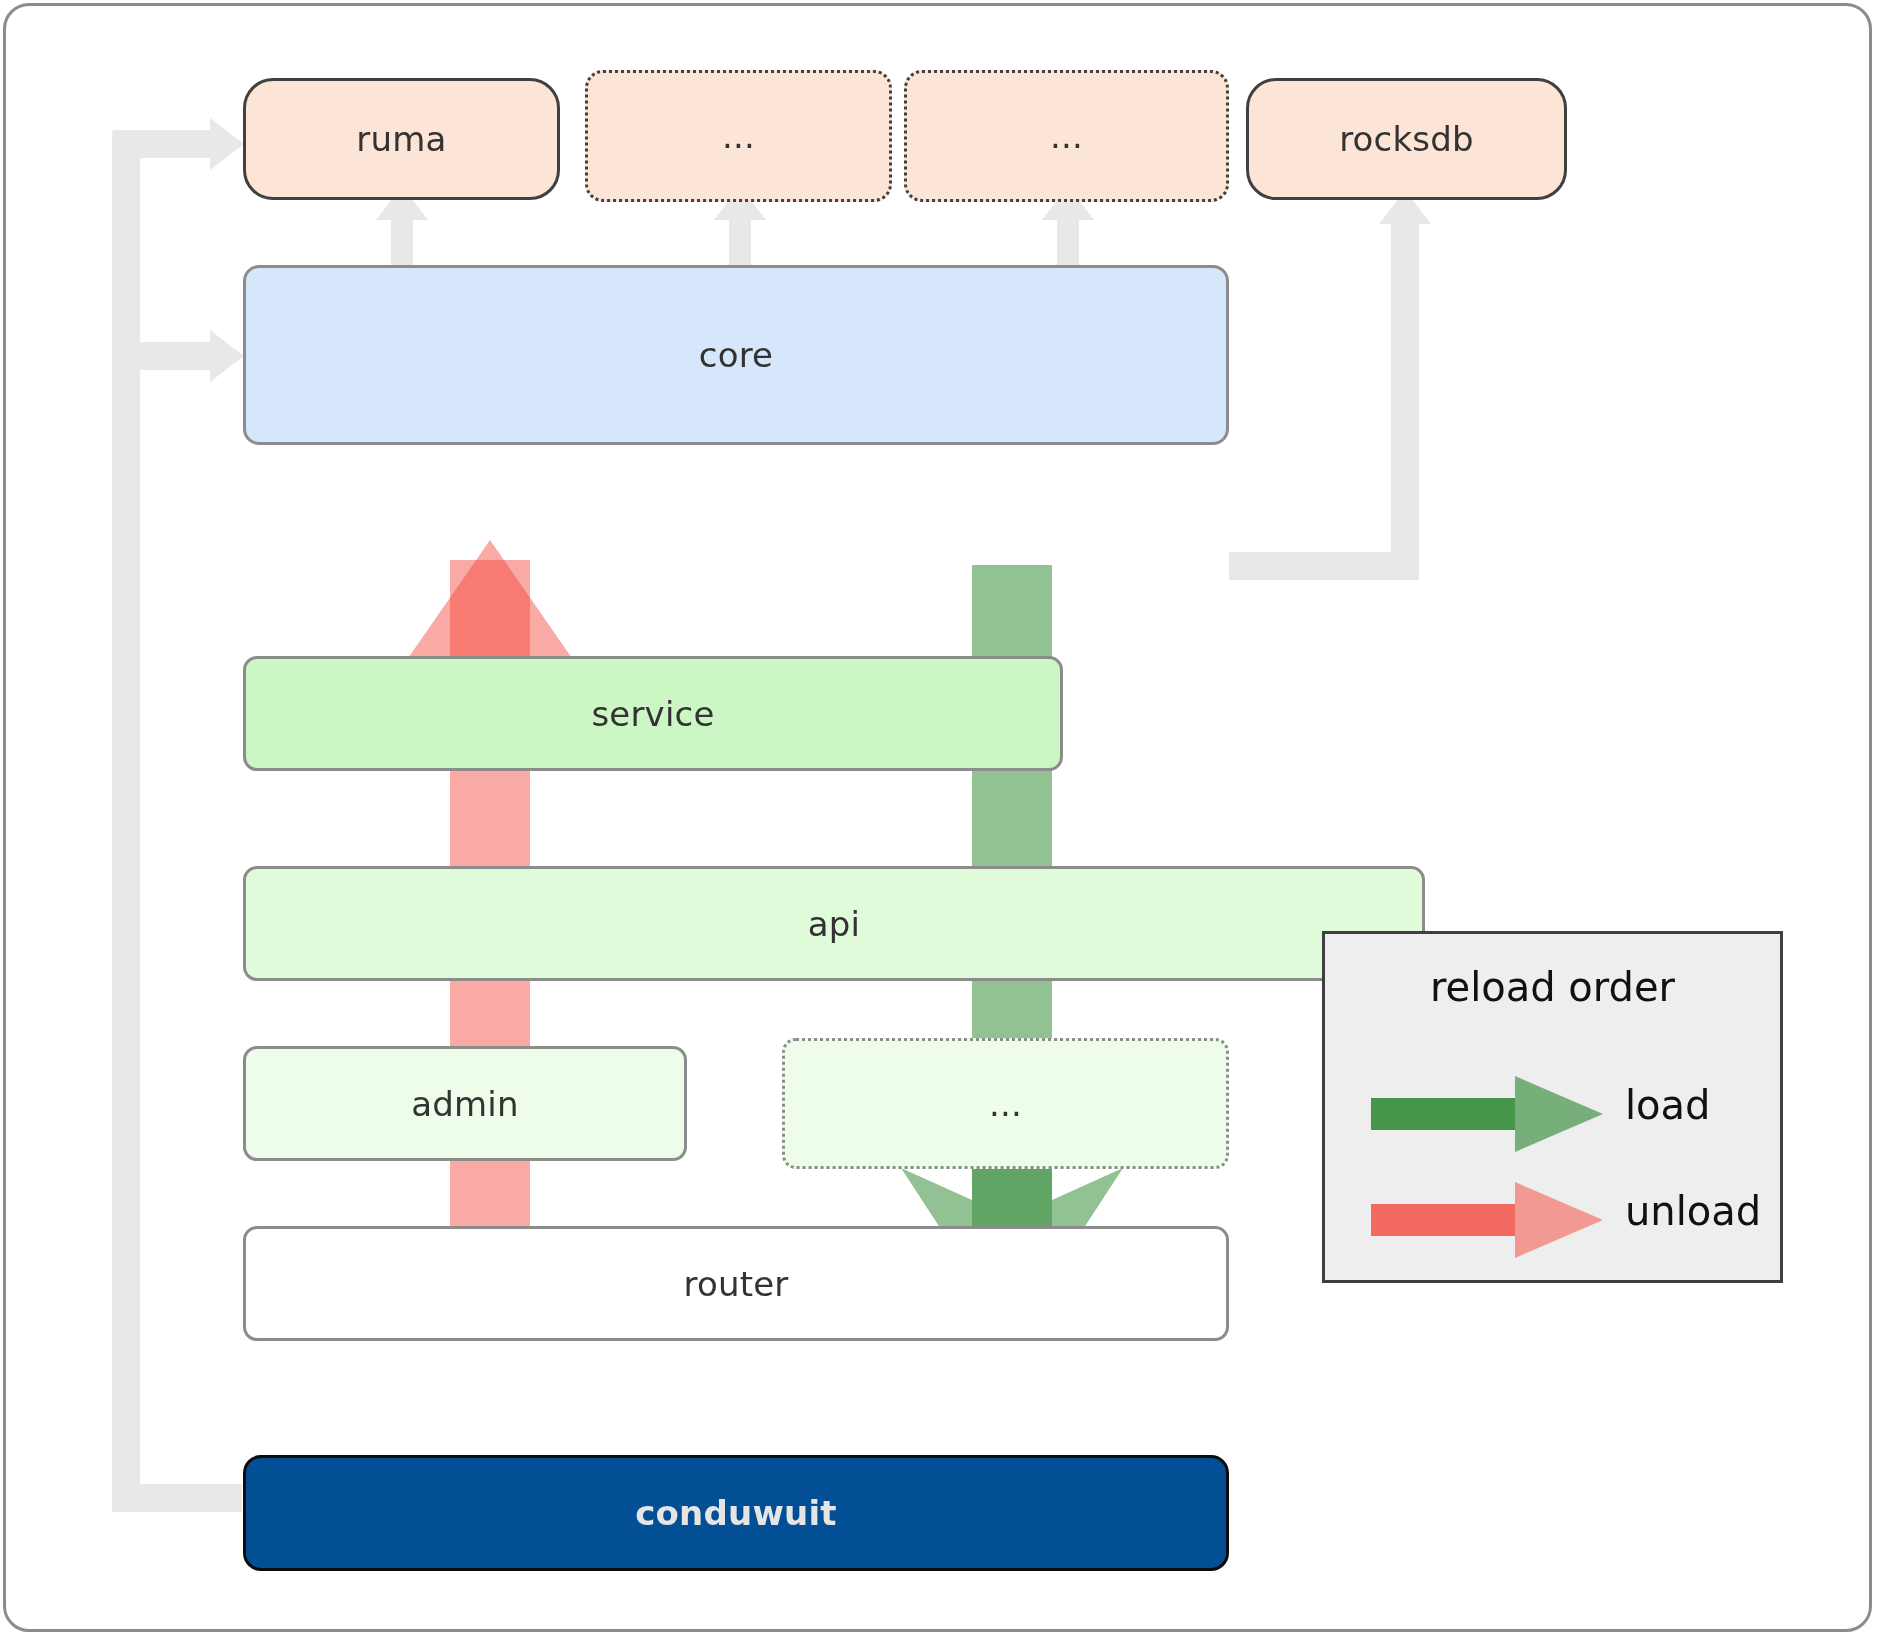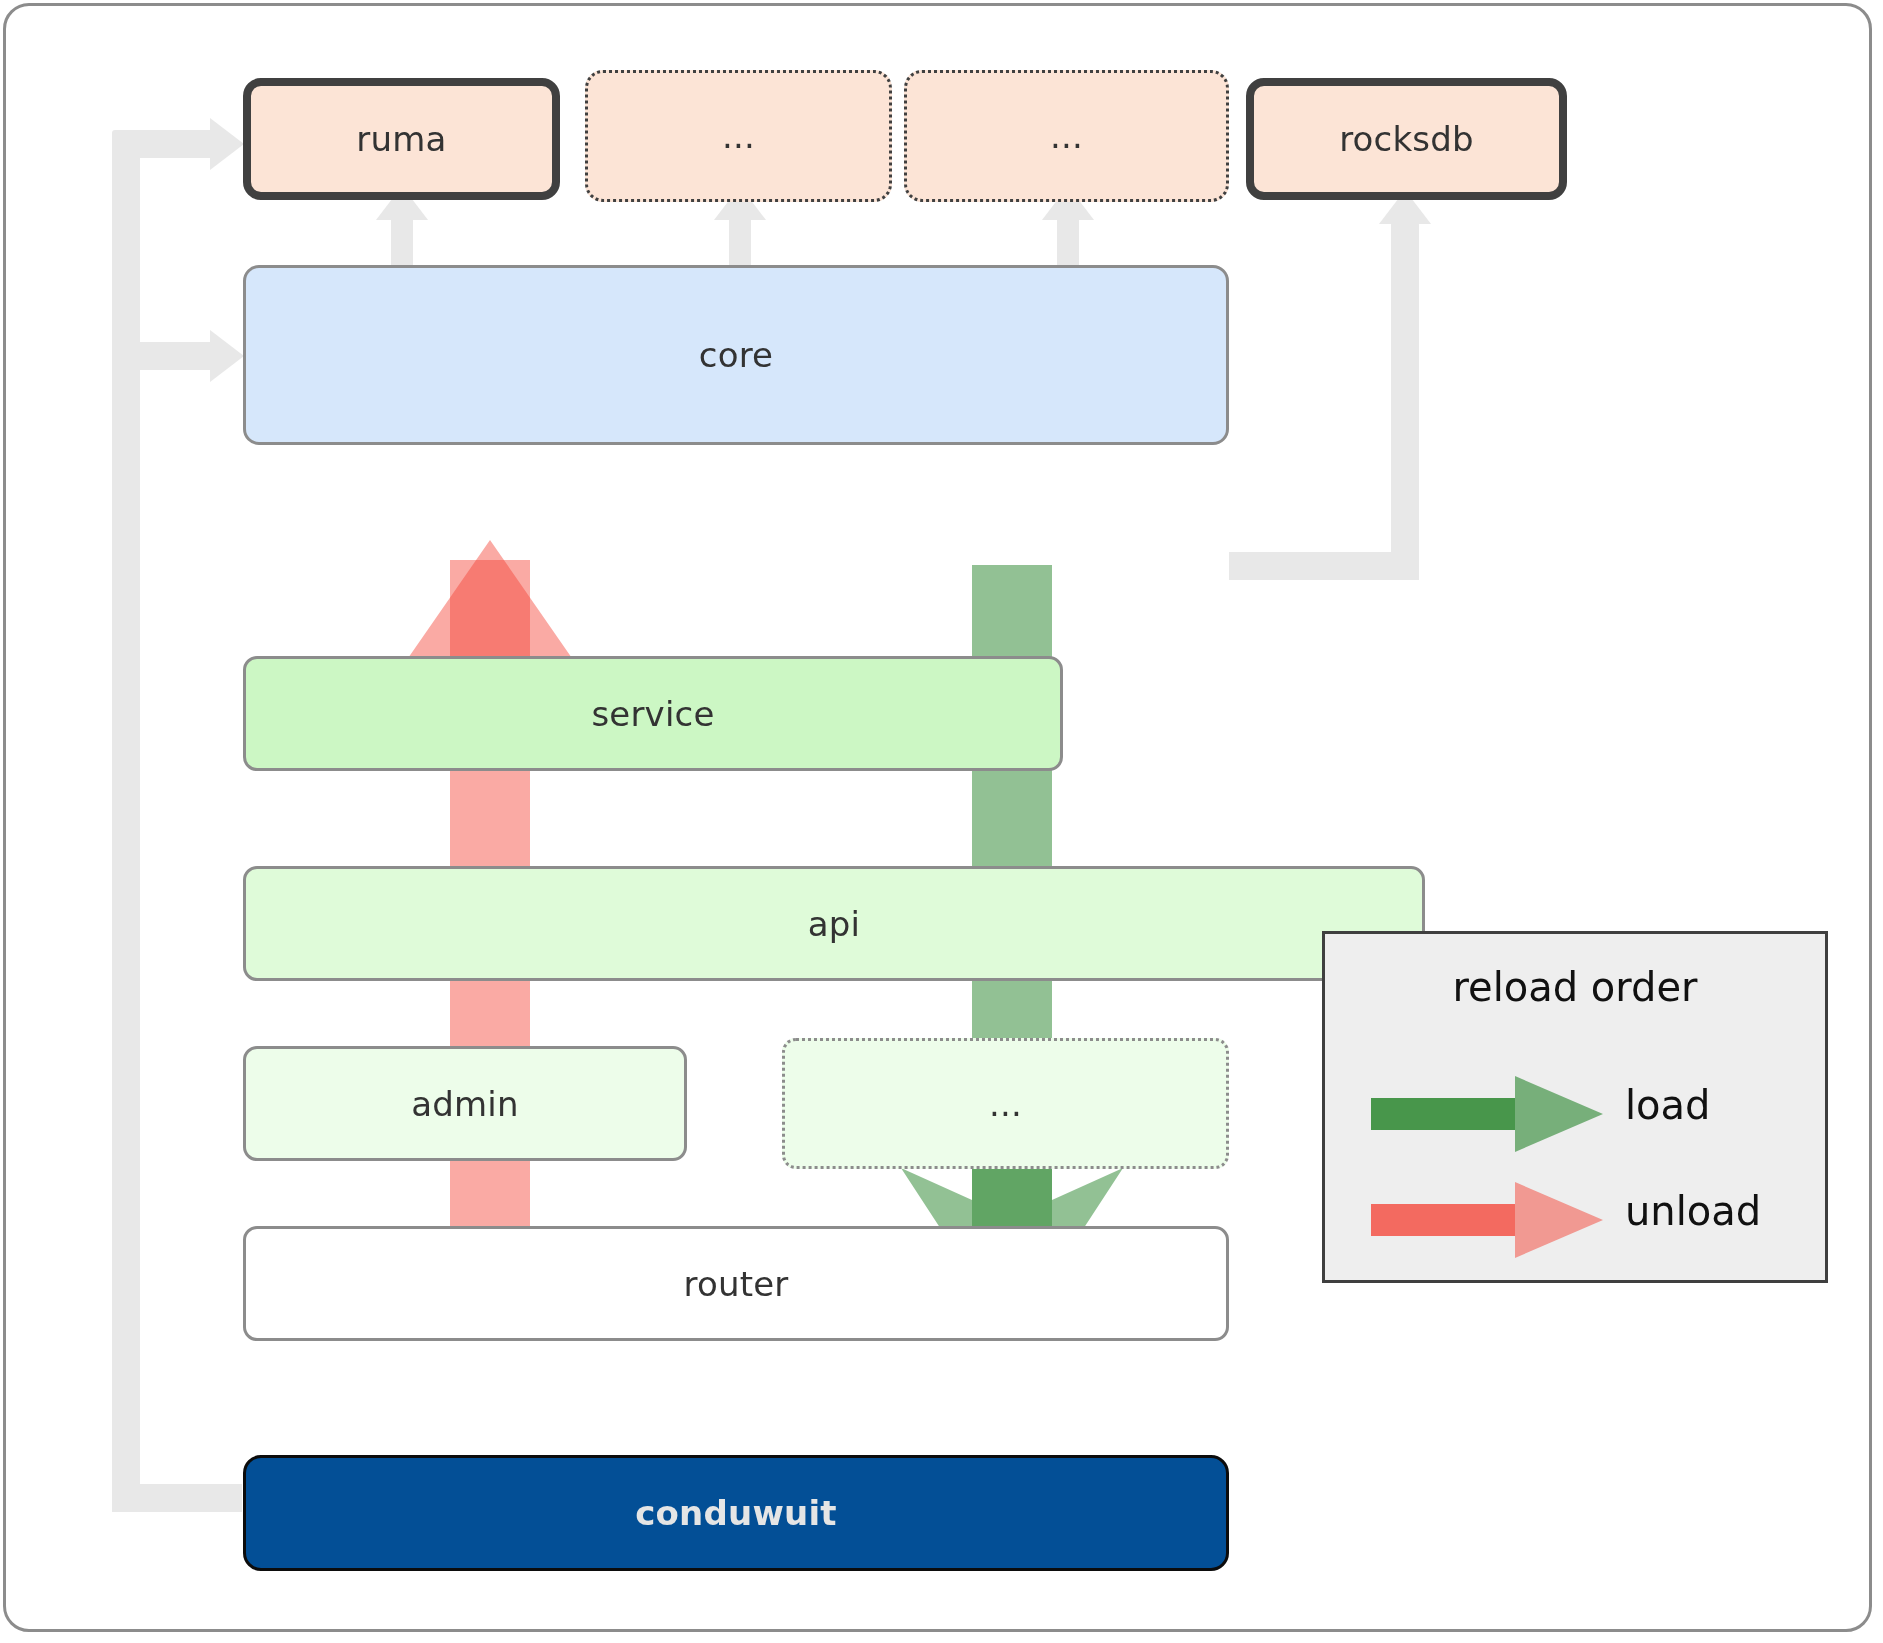--- a/index.html
+++ b/index.html
@@ -32,22 +32,22 @@
     border-radius:14px;
     font-size:34px;
     color:#333333;
     letter-spacing:.2px;
     z-index:6;
   }
 
   
   .ext{
     background:#fce4d6;
-    border:8px solid #404040;
-    border-radius:18px;
+    border:3px solid #404040;
+    border-radius:30px;
   }
   .ext-dotted{
     background:#fce4d6;
     border:3px dotted #404040;
     border-radius:18px;
   }
   .core-box{
     background:#d6e7fb;
     border:3px solid #8c8c8c;
     border-radius:16px;
@@ -151,21 +151,21 @@
   
   #load-shaft{
     left:972px; top:565px; width:80px; height:665px;
     background:rgba(56,142,60,.55);
   }
 
   
   #legend{
     position:absolute;
     left:1322px; top:931px;
-    width:506px; height:352px;
+    width:461px; height:352px;
     background:#eeeeee;
     border:3px solid #3f3f3f;
     box-sizing:border-box;
     z-index:7;
   }
   #legend-title{
     position:absolute;left:0;top:30px;width:100%;
     text-align:center;font-size:40px;color:#111;
   }
   .lg-row{position:absolute;left:0;width:100%;height:92px;}

